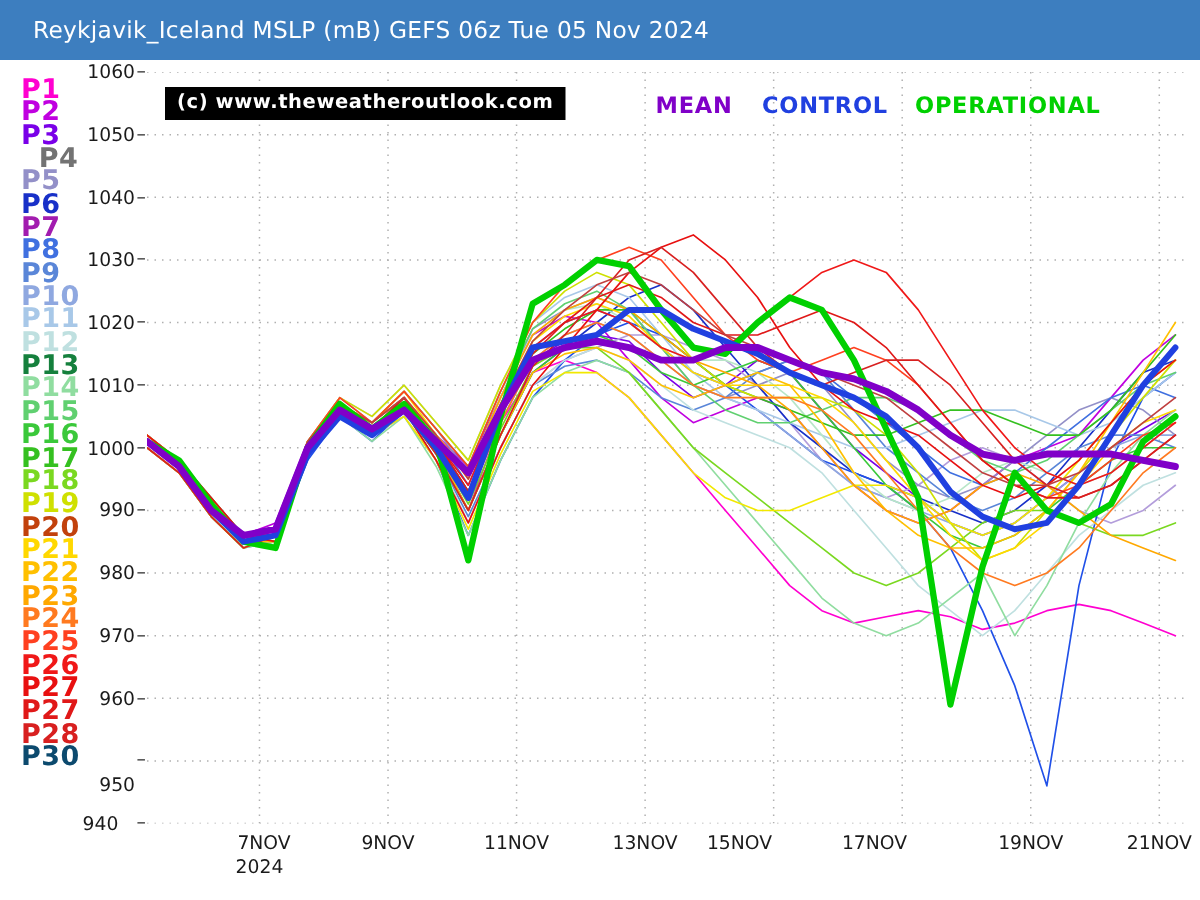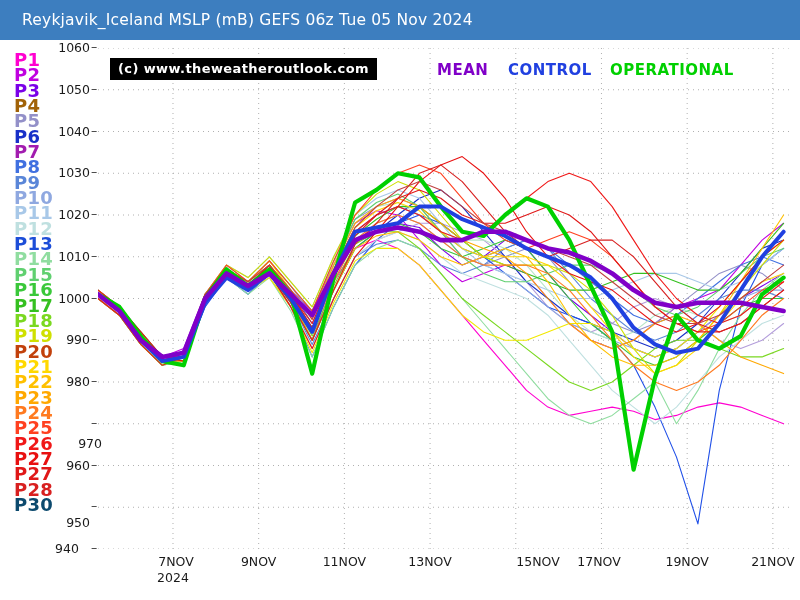--- a/index.html
+++ b/index.html
@@ -70,30 +70,30 @@
 <body>
 
 <div id="titlebar">
   <div id="title-text">Reykjavik_Iceland MSLP (mB) GEFS 06z Tue 05 Nov 2024</div>
 </div>
 
 <div id="plabels">
     <div class="plabel" style="color: rgb(255, 0, 208);">P1</div>
     <div class="plabel" style="color: rgb(192, 0, 224);">P2</div>
     <div class="plabel" style="color: rgb(122, 0, 232);">P3</div>
-    <div class="plabel" style="color: #a16207;">P4</div>
+    <div class="plabel" style="color: #737373; text-align: center;">P4</div>
     <div class="plabel" style="color: rgb(147, 144, 200);">P5</div>
     <div class="plabel" style="color: rgb(24, 48, 200);">P6</div>
     <div class="plabel" style="color: #a21caf;">P7</div>
     <div class="plabel" style="color: rgb(64, 112, 224);">P8</div>
     <div class="plabel" style="color: rgb(90, 134, 216);">P9</div>
     <div class="plabel" style="color: rgb(143, 168, 224);">P10</div>
     <div class="plabel" style="color: rgb(168, 200, 232);">P11</div>
     <div class="plabel" style="color: rgb(191, 224, 224);">P12</div>
-    <div class="plabel" style="color: #1d4ed8;">P13</div>
+    <div class="plabel" style="color: #15803d;">P13</div>
     <div class="plabel" style="color: rgb(144, 221, 160);">P14</div>
     <div class="plabel" style="color: rgb(96, 208, 112);">P15</div>
     <div class="plabel" style="color: rgb(58, 200, 58);">P16</div>
     <div class="plabel" style="color: rgb(53, 192, 32);">P17</div>
     <div class="plabel" style="color: rgb(122, 216, 32);">P18</div>
     <div class="plabel" style="color: rgb(207, 224, 0);">P19</div>
     <div class="plabel" style="color: #c2410c;">P20</div>
     <div class="plabel" style="color: rgb(255, 216, 0);">P21</div>
     <div class="plabel" style="color: rgb(255, 192, 0);">P22</div>
     <div class="plabel" style="color: rgb(255, 168, 0);">P23</div>
@@ -179,34 +179,34 @@
     <div class="ytick" style="left: 44px; top: 207px;">1020</div>
     <div class="ytickdash" style="left: 91px; top: 206px;">–</div>
     <div class="ytick" style="left: 44px; top: 248.75px;">1010</div>
     <div class="ytickdash" style="left: 91px; top: 247.75px;">–</div>
     <div class="ytick" style="left: 44px; top: 290.5px;">1000</div>
     <div class="ytickdash" style="left: 91px; top: 289.5px;">–</div>
     <div class="ytick" style="left: 44px; top: 332.25px;">990</div>
     <div class="ytickdash" style="left: 91px; top: 331.25px;">–</div>
     <div class="ytick" style="left: 44px; top: 374px;">980</div>
     <div class="ytickdash" style="left: 91px; top: 373px;">–</div>
-    <div class="ytick" style="left: 56px; top: 415.75px; margin-top: 20px;">970</div>
+    <div class="ytick" style="left: 44px; top: 415.75px;">970</div>
     <div class="ytickdash" style="left: 91px; top: 414.75px;">–</div>
     <div class="ytick" style="left: 44px; top: 457.5px;">960</div>
     <div class="ytickdash" style="left: 91px; top: 456.5px;">–</div>
     <div class="ytick" style="left: 44px; top: 515px;">950</div>
     <div class="ytickdash" style="left: 91px; top: 498.25px;">–</div>
     <div class="ytick" style="left: 44px; top: 541px; text-align: center;">940</div>
     <div class="ytickdash" style="left: 91px; top: 540px;">–</div>
     <div class="xtick" style="left: 146px; top: 554px; width: 60px;">7NOV</div>
     <div class="xtick" style="left: 228.681px; top: 554px; width: 60px;">9NOV</div>
     <div class="xtick" style="left: 314.378px; top: 554px; width: 60px;">11NOV</div>
     <div class="xtick" style="left: 400.074px; top: 554px; width: 60px;">13NOV</div>
-    <div class="xtick" style="left: 508px; top: 554px; width: 60px;">15NOV</div>
-    <div class="xtick" style="left: 569px; top: 554px; width: 60px;">17NOV</div>
+    <div class="xtick" style="left: 463px; top: 554px; width: 60px;">15NOV</div>
+    <div class="xtick" style="left: 553px; top: 554px; width: 60px;">17NOV</div>
     <div class="xtick" style="left: 657.164px; top: 554px; width: 60px;">19NOV</div>
     <div class="xtick" style="left: 742.861px; top: 554px; width: 60px;">21NOV</div>
     <div class="xtick2" style="left: 142.985px; top: 570px; width: 60px;">2024</div>
   </div>
 
 <div id="copyright">(c) www.theweatheroutlook.com</div>
 
 <div id="top-legend">
     <div class="toplegend" style="color: rgb(128, 0, 200); left: 437px;">MEAN</div>
     <div class="toplegend" style="color: rgb(32, 64, 224); left: 508px;">CONTROL</div>

